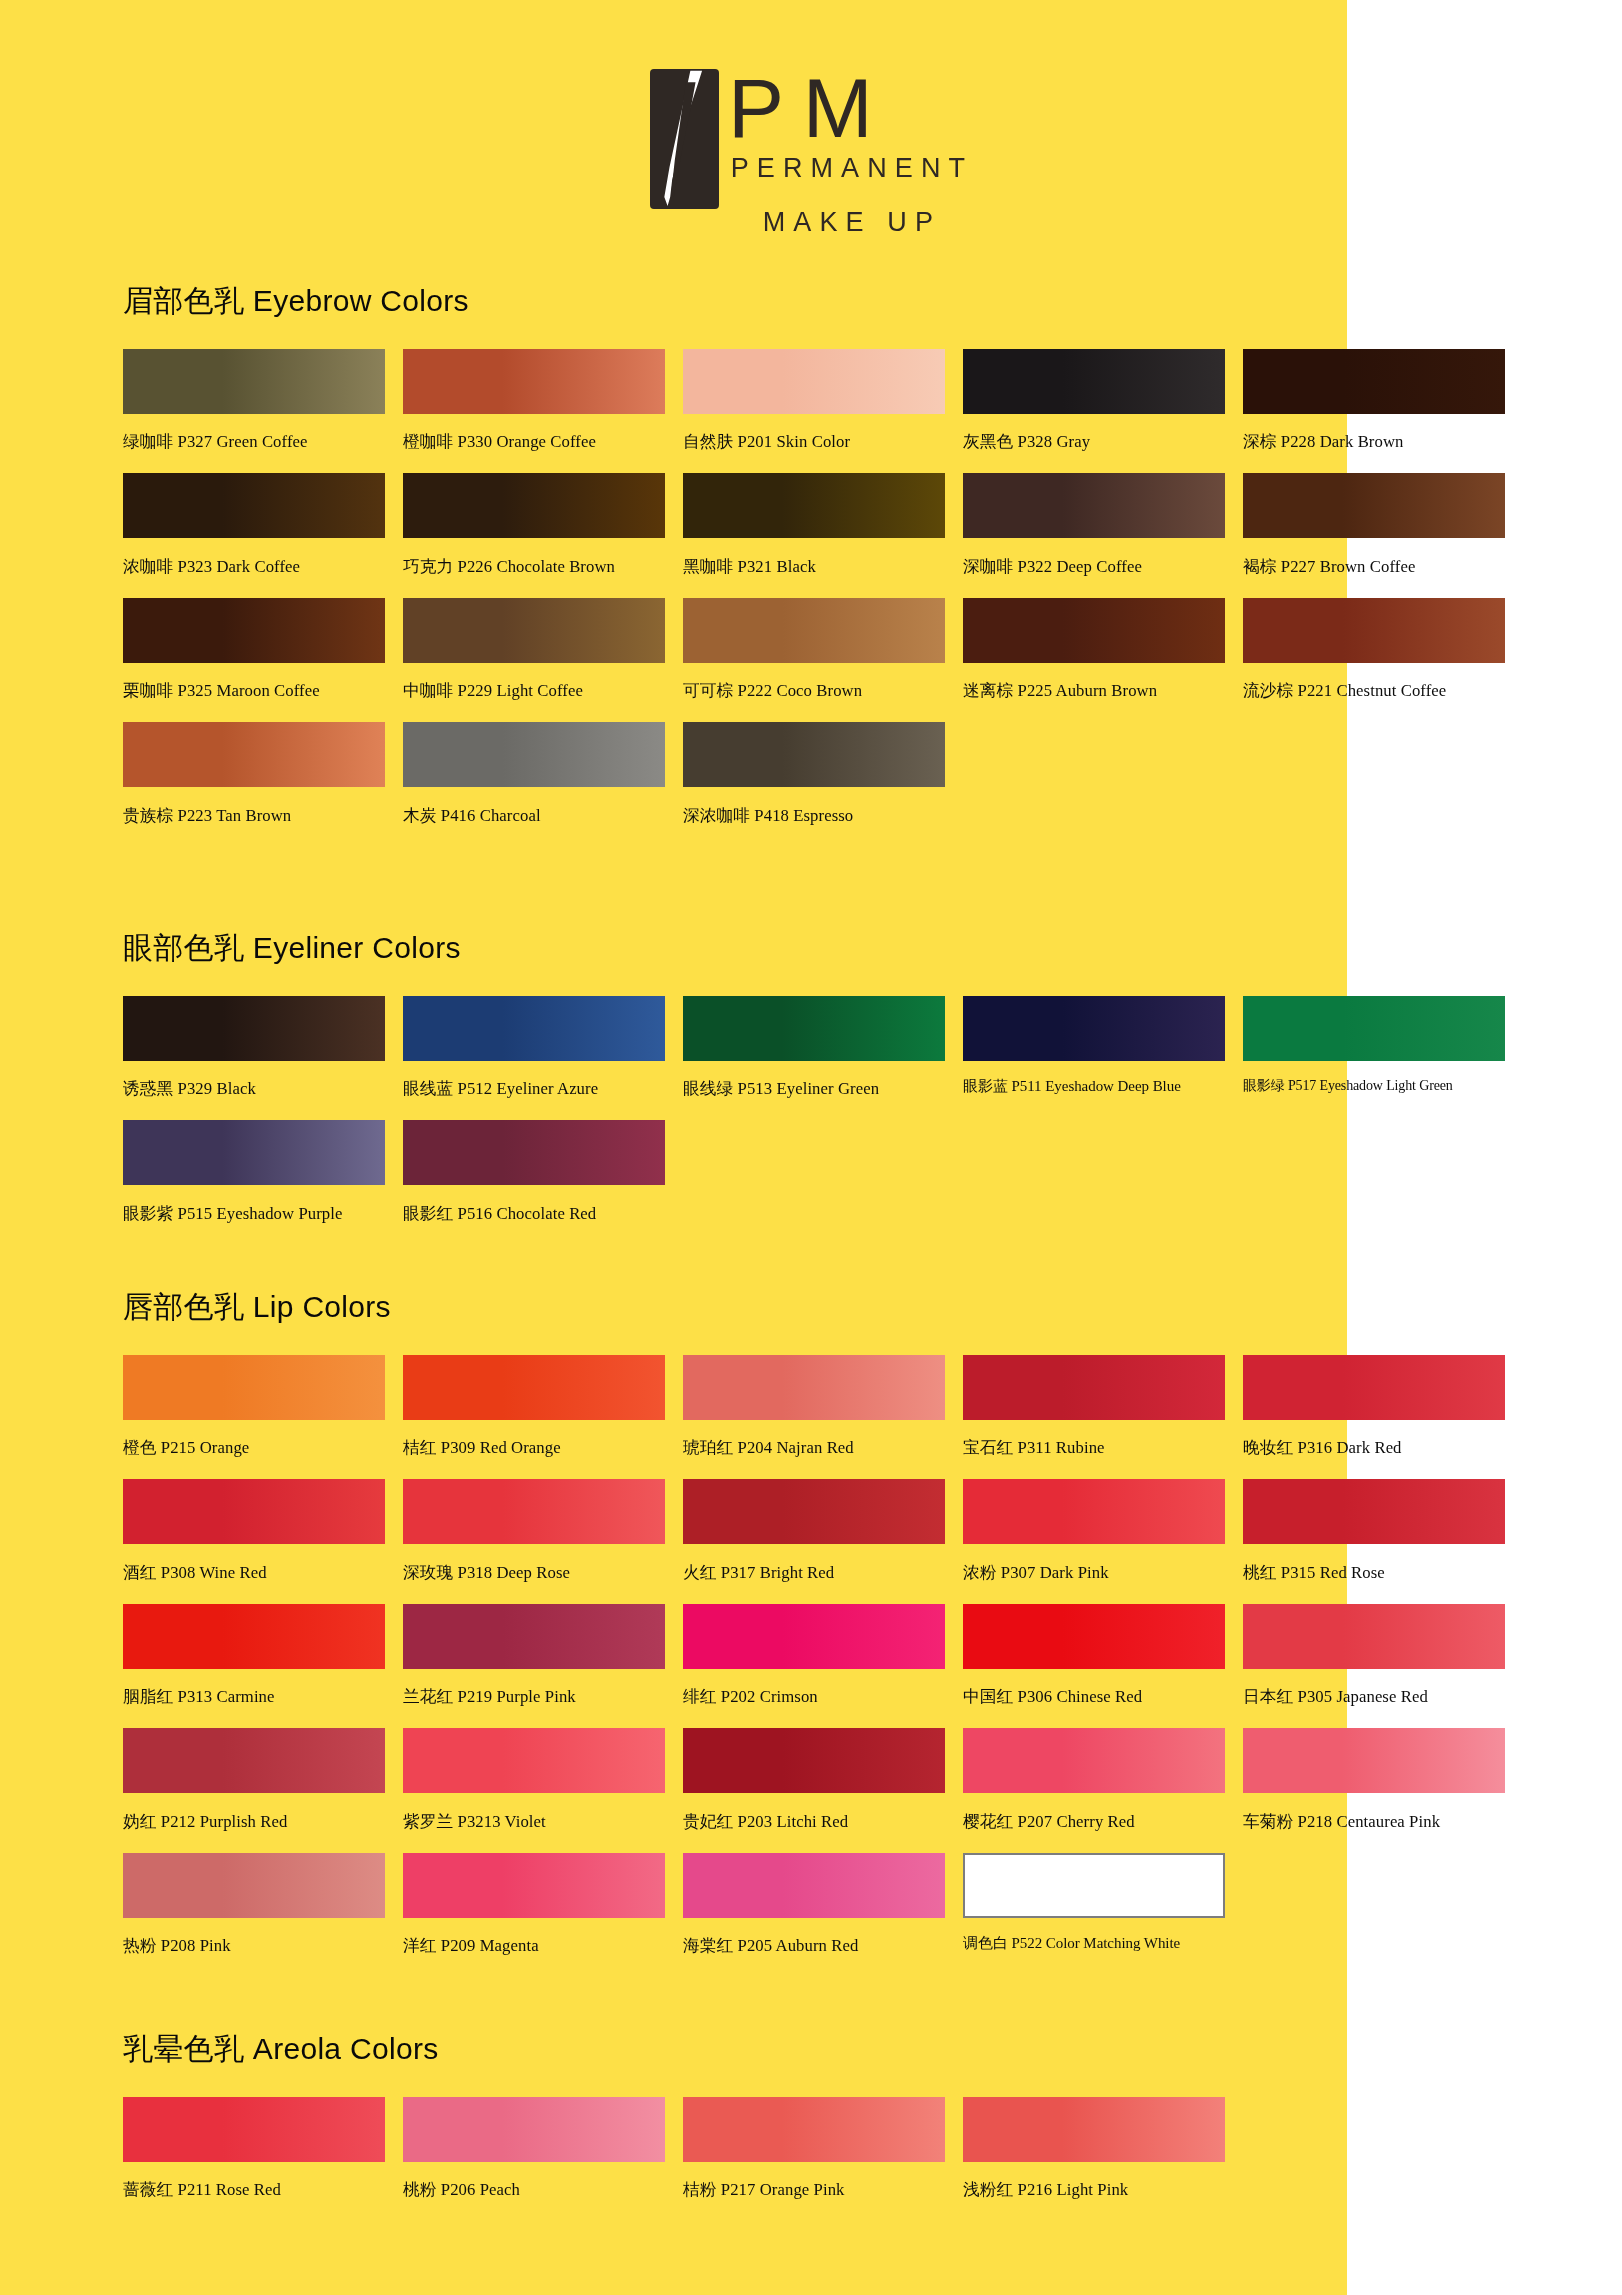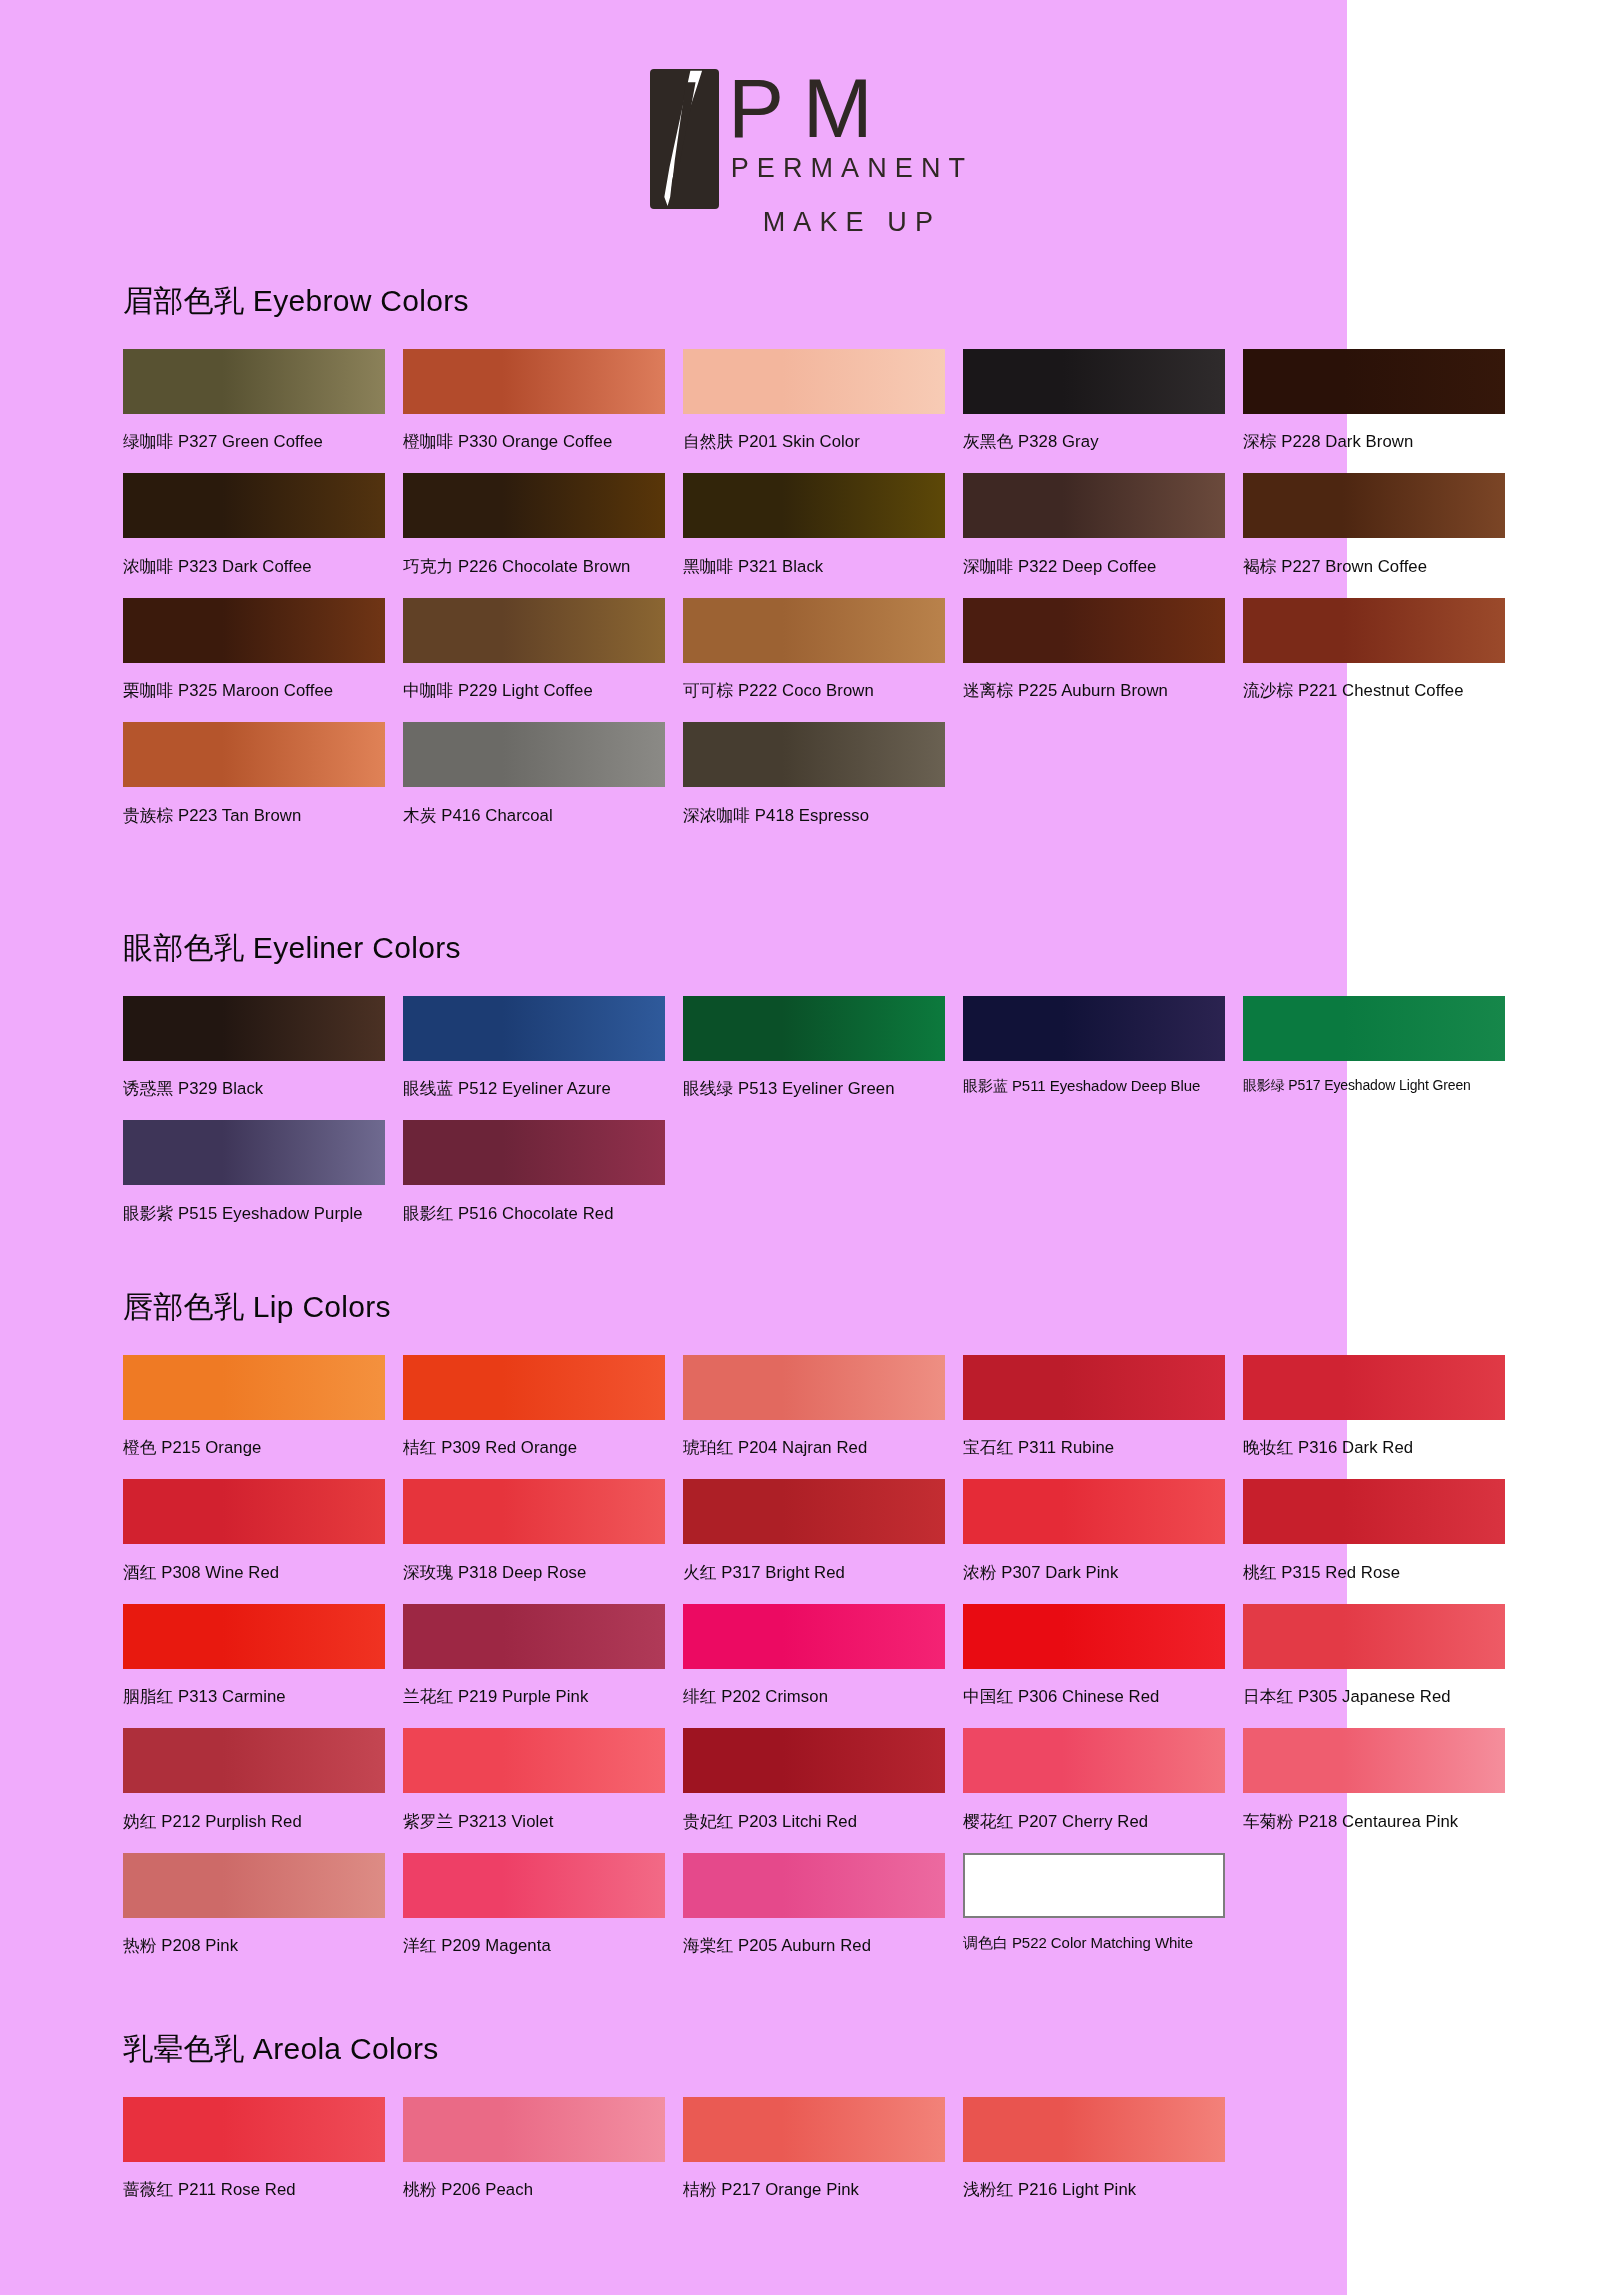--- a/index.html
+++ b/index.html
@@ -2,21 +2,21 @@
 <html style="font-size:10.5px"><head>
 <meta charset="utf-8">
 <style>
   * { margin:0; padding:0; box-sizing:border-box; }
   html,body { width:1623px; height:2295px; background:#ffffff; }
   body {
     font-family:"Liberation Sans","DejaVu Sans",sans-serif;
     color:#000;
     -webkit-font-smoothing:antialiased;
   }
-  .page { width:1347px; height:2295px; position:relative; background:#f0abfc; }
+  .page { width:1347px; height:2295px; position:relative; background:#fde047; }
 
   
   .logo-wrap {
     position:absolute; left:0; top:69px; width:1623px;
     display:flex; justify-content:center; align-items:flex-start;
   }
   .logo { display:flex; align-items:flex-start; }
   .logo-mark {
     width:69px; height:140px; background:#2f2824;
     border-radius:3.9px; position:relative; overflow:hidden;
@@ -51,21 +51,21 @@
   }
   .grid { display:flex; flex-wrap:wrap; width:1400px; }
   .cell { width:280px; flex:none; }
   .swatch {
     width:262px; height:65px; display:block;
   }
   .swatch.bordered { border:2px solid #7d7d7d; }
   .cell-label {
     font-size:16.7px; color:#0d0d0d; white-space:nowrap;
     margin-top:16.4px; letter-spacing:0.005em;
-    font-family:Liberation Sans, sans-serif;
+    font-family:Liberation Serif, serif;
   }
   .cell-label.sm { font-size:15px; letter-spacing:-0.004em; }
   .cell-label.xs { font-size:14px; letter-spacing:-0.01em; }
   .row { margin-bottom:20px; }
 </style>
 </head>
 <body>
 
 <div class="page">
 

